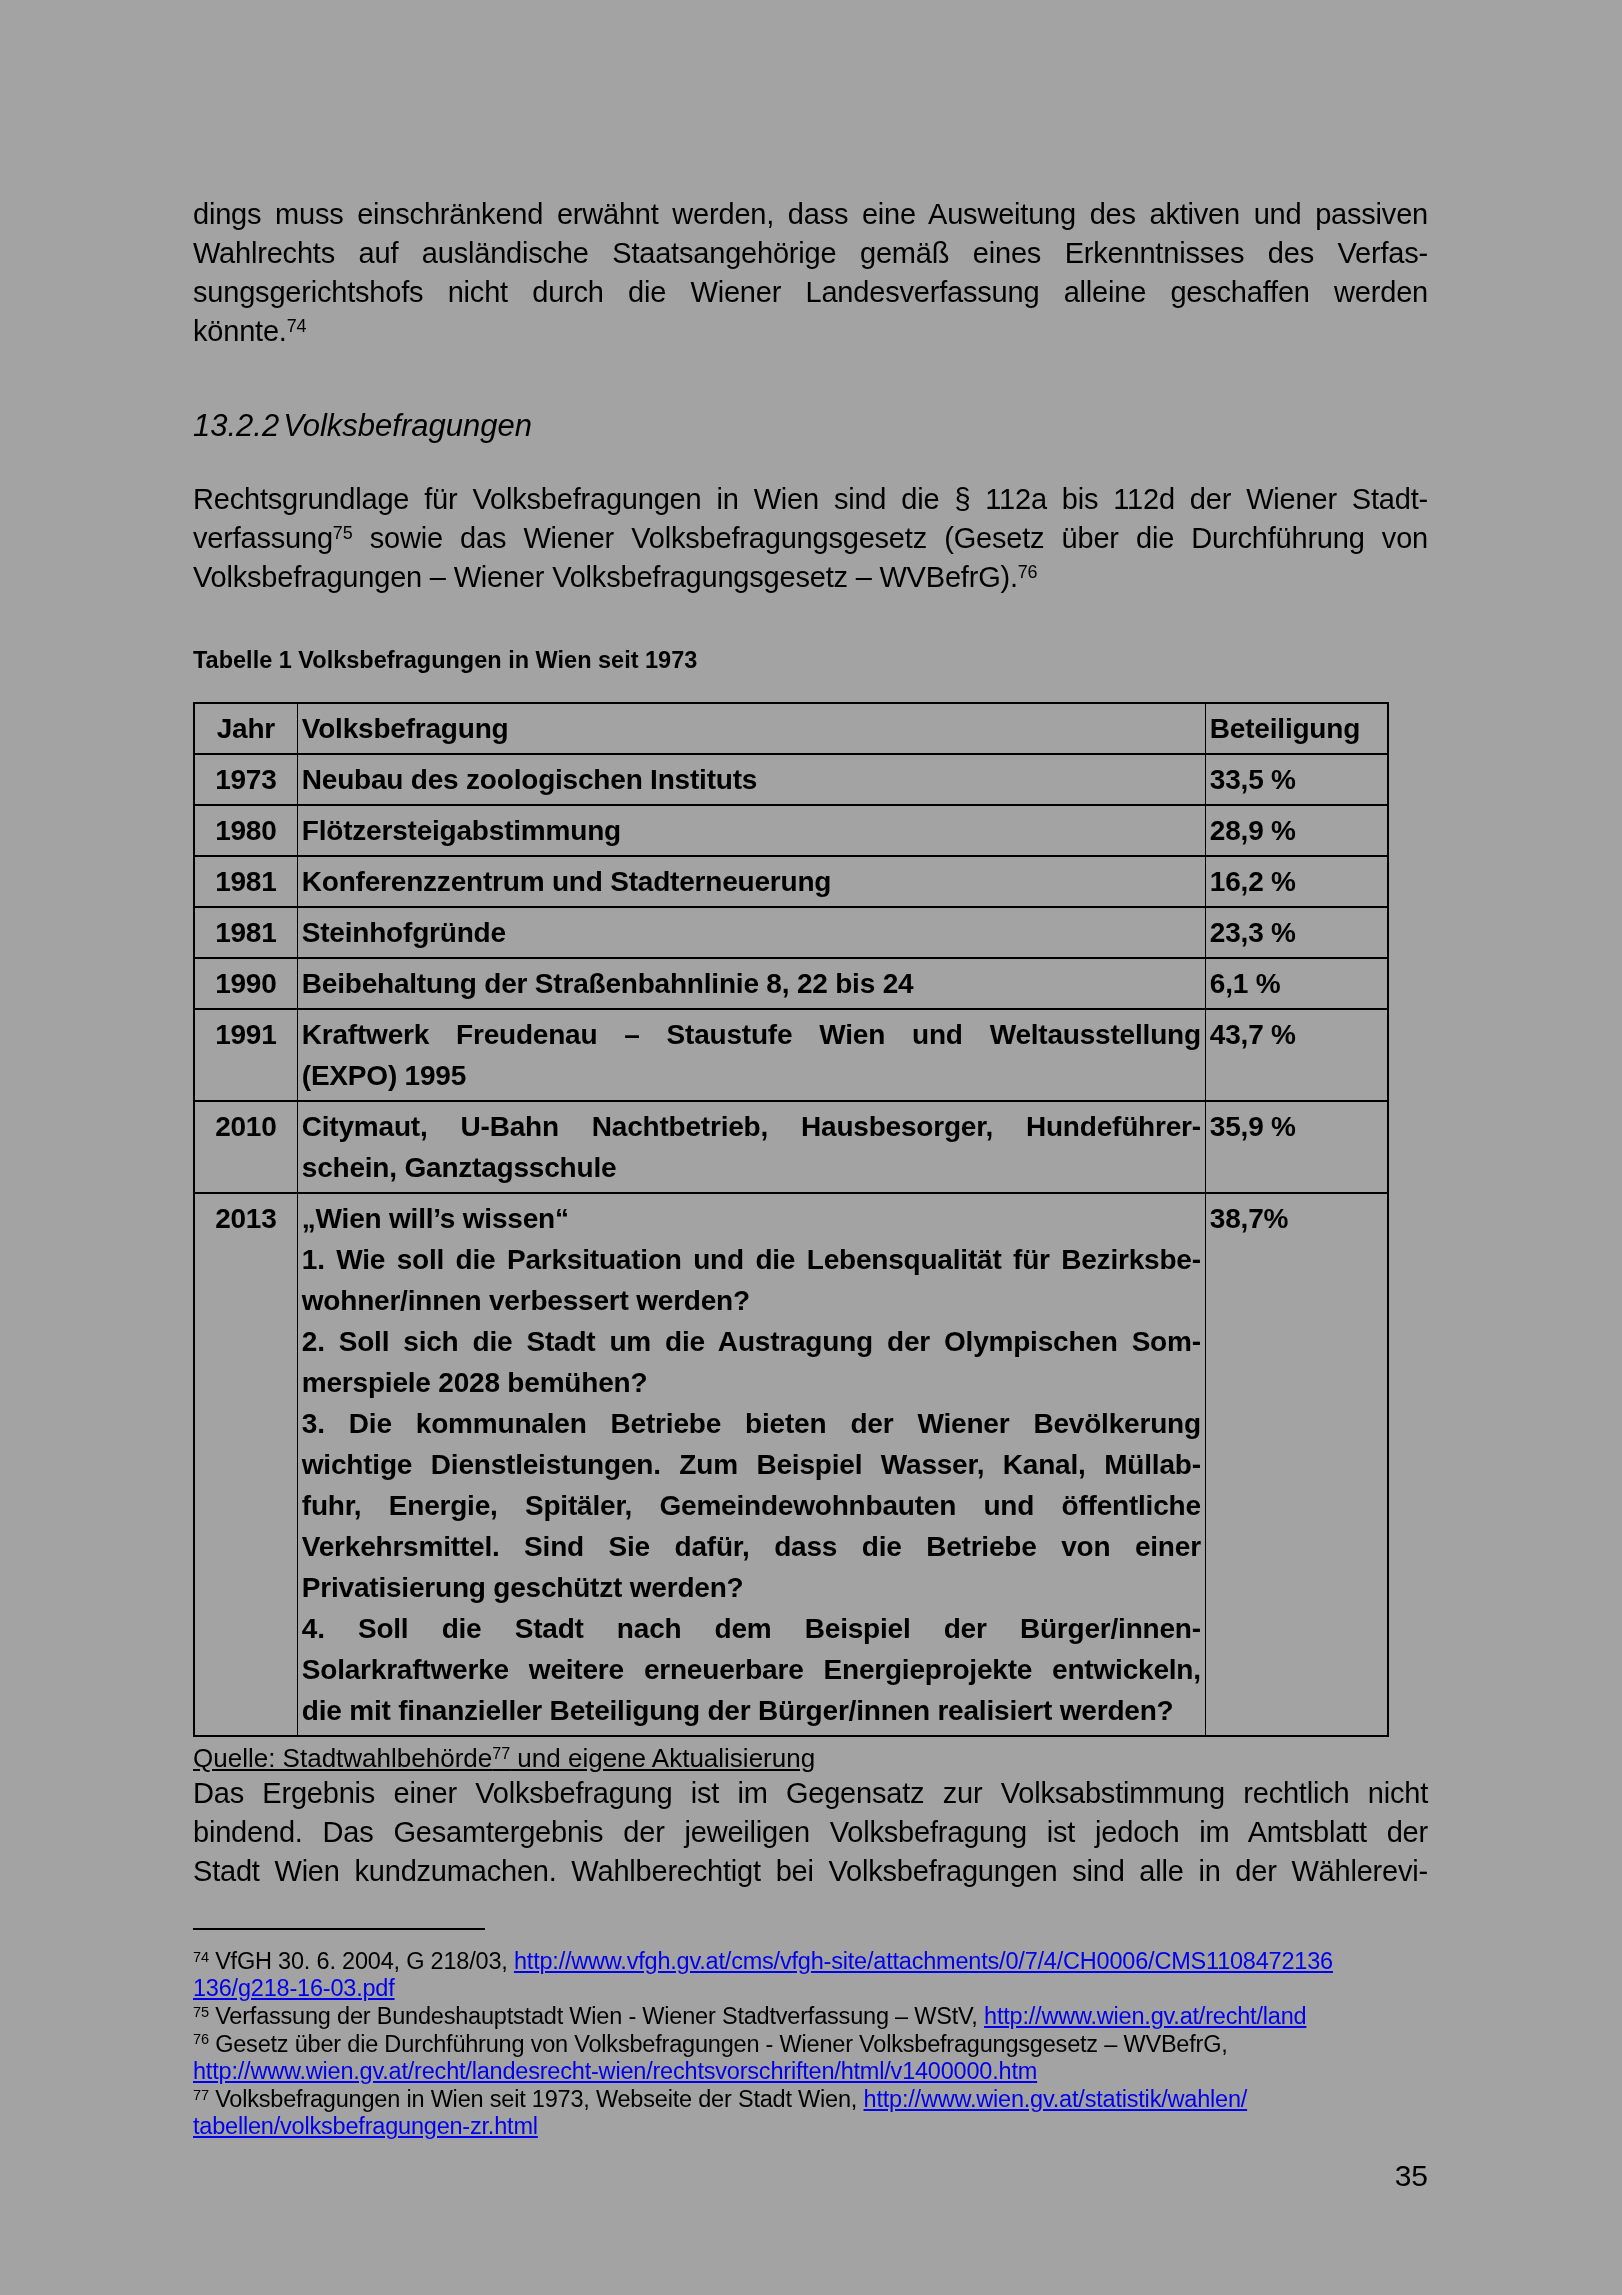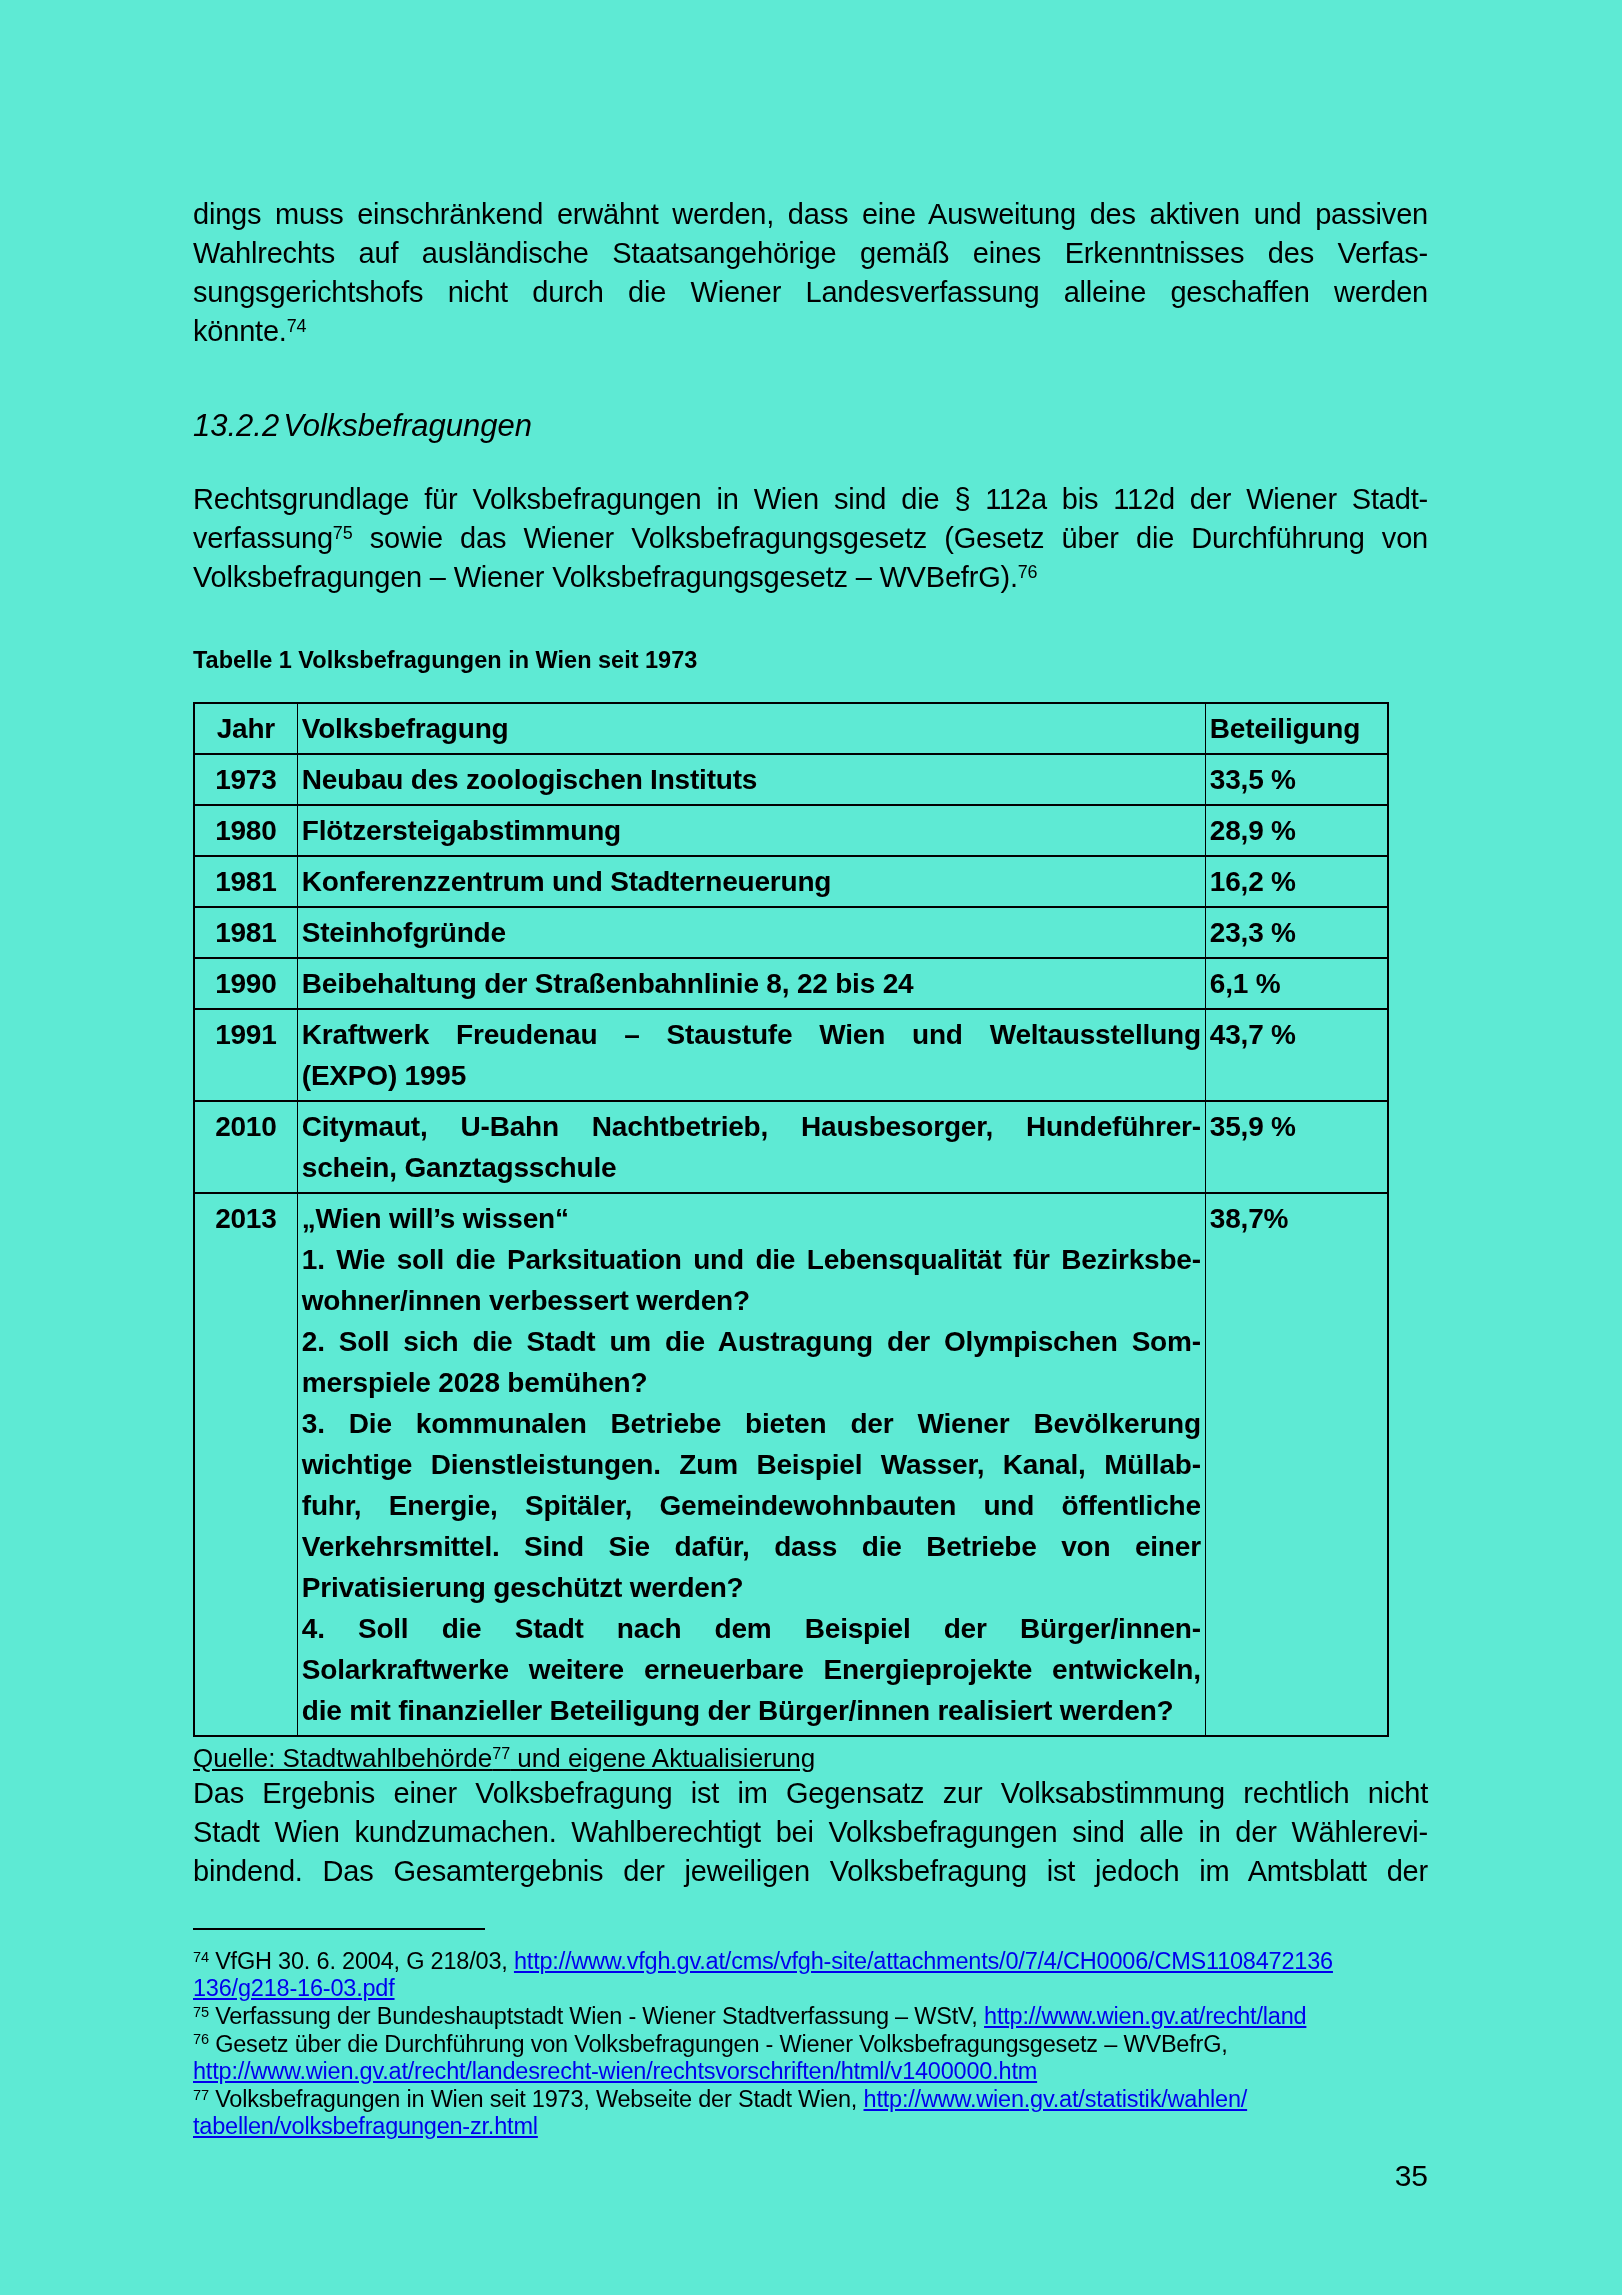--- a/index.html
+++ b/index.html
@@ -1,20 +1,20 @@
 <!DOCTYPE html>
 <html style="--link-color: #0000EE;font-size:13px"><head>
 <meta charset="utf-8">
 <style>
   html, body { margin: 0; padding: 0; background: #ffffff; }
   .page {
     position: relative;
     width: 1622px;
     height: 2295px;
-    background: #5eead4;
+    background: #a3a3a3;
     color: #000000;
     font-family: "Liberation Sans", "DejaVu Sans", sans-serif;
     overflow: hidden;
   }
   .content {
     position: absolute;
     left: 193px;
     top: 195px;
     width: 1235px;
   }
@@ -183,22 +183,22 @@
             </td>
             <td class="col-turnout">38,7%</td>
           </tr>
         </tbody>
     </table>
 
     <div class="source"><span>Quelle: Stadtwahlbehörde</span><span class="sup">77</span><span> und eigene Aktualisierung</span></div>
 
     <div id="p3" class="para">
         <div class="line stretch">Das Ergebnis einer Volksbefragung ist im Gegensatz zur Volksabstimmung rechtlich nicht</div>
+        <div class="line stretch">bindend. Das Gesamtergebnis der jeweiligen Volksbefragung ist jedoch im Amtsblatt der</div>
         <div class="line stretch">Stadt Wien kundzumachen. Wahlberechtigt bei Volksbefragungen sind alle in der Wählerevi-</div>
-        <div class="line stretch">bindend. Das Gesamtergebnis der jeweiligen Volksbefragung ist jedoch im Amtsblatt der</div>
       </div>
 
     <div class="fn-sep"></div>
 
     <div id="footnotes" class="footnotes">
         <div class="footnote">
           <div class="line"><span class="sup">74</span> VfGH 30. 6. 2004, G 218/03, <span class="link">http://www.vfgh.gv.at/cms/vfgh-site/attachments/0/7/4/CH0006/CMS1108472136</span></div>
           <div class="line"><span class="link">136/g218-16-03.pdf</span></div>
         </div>
         <div class="footnote">

